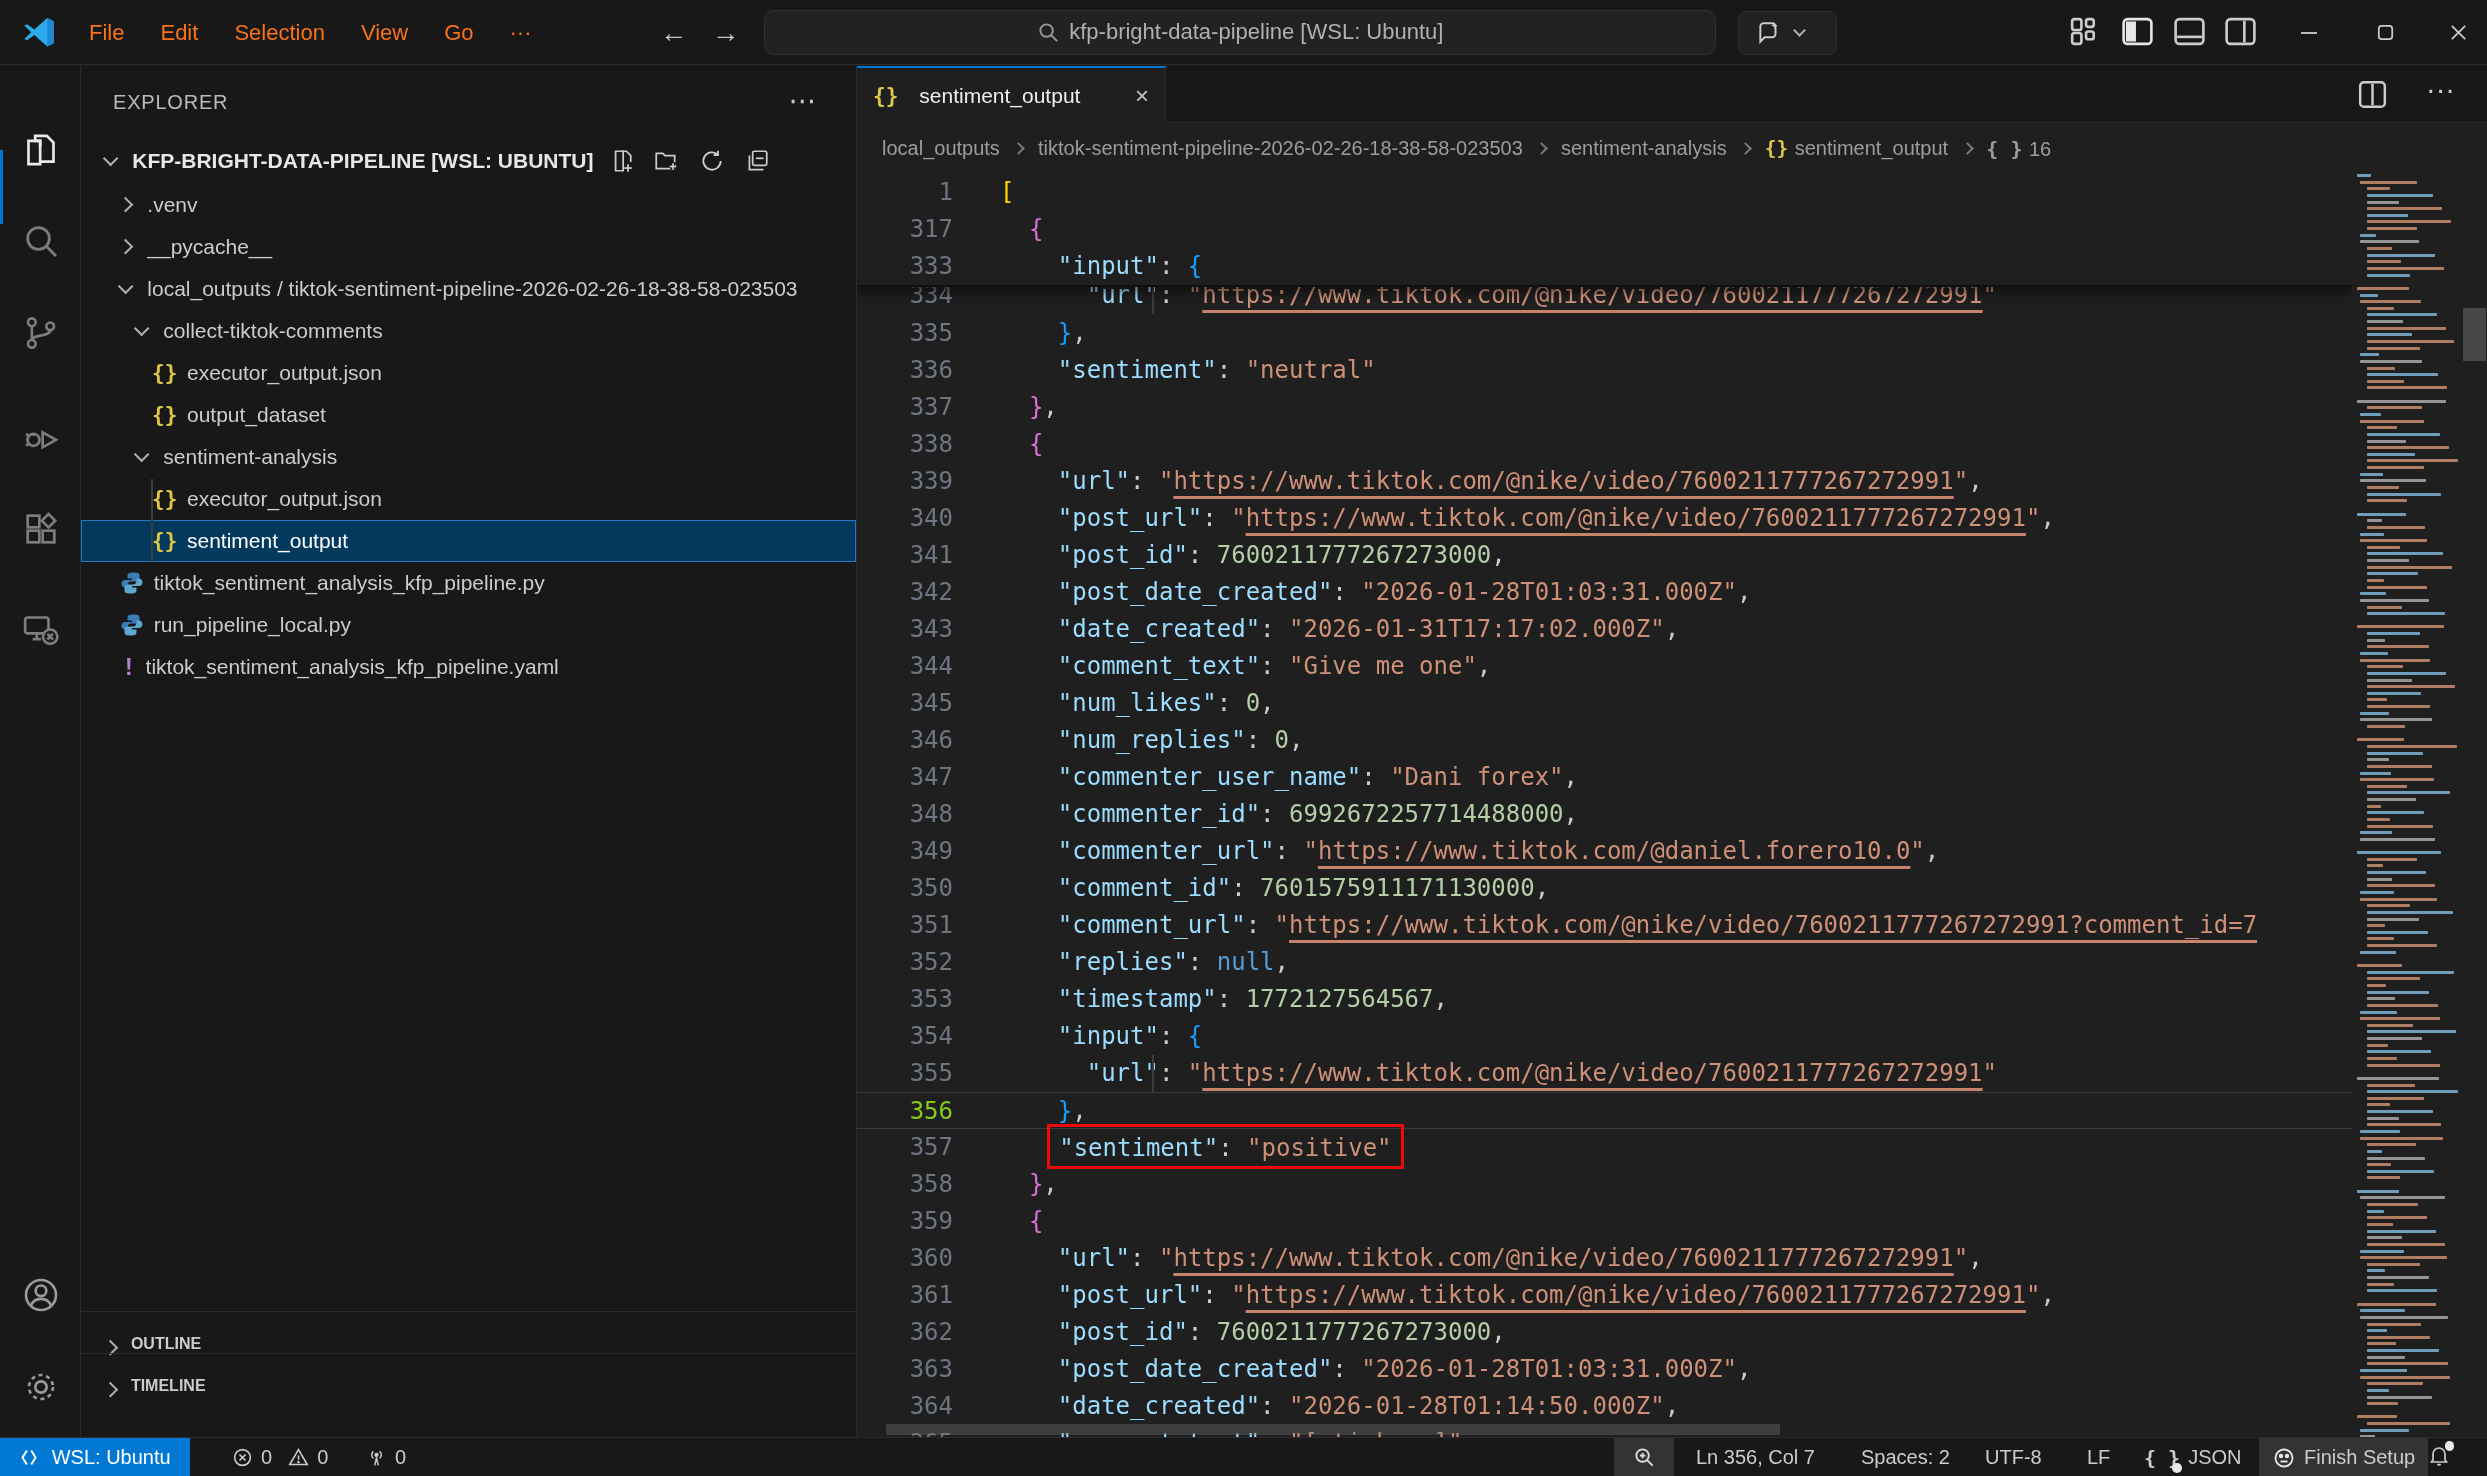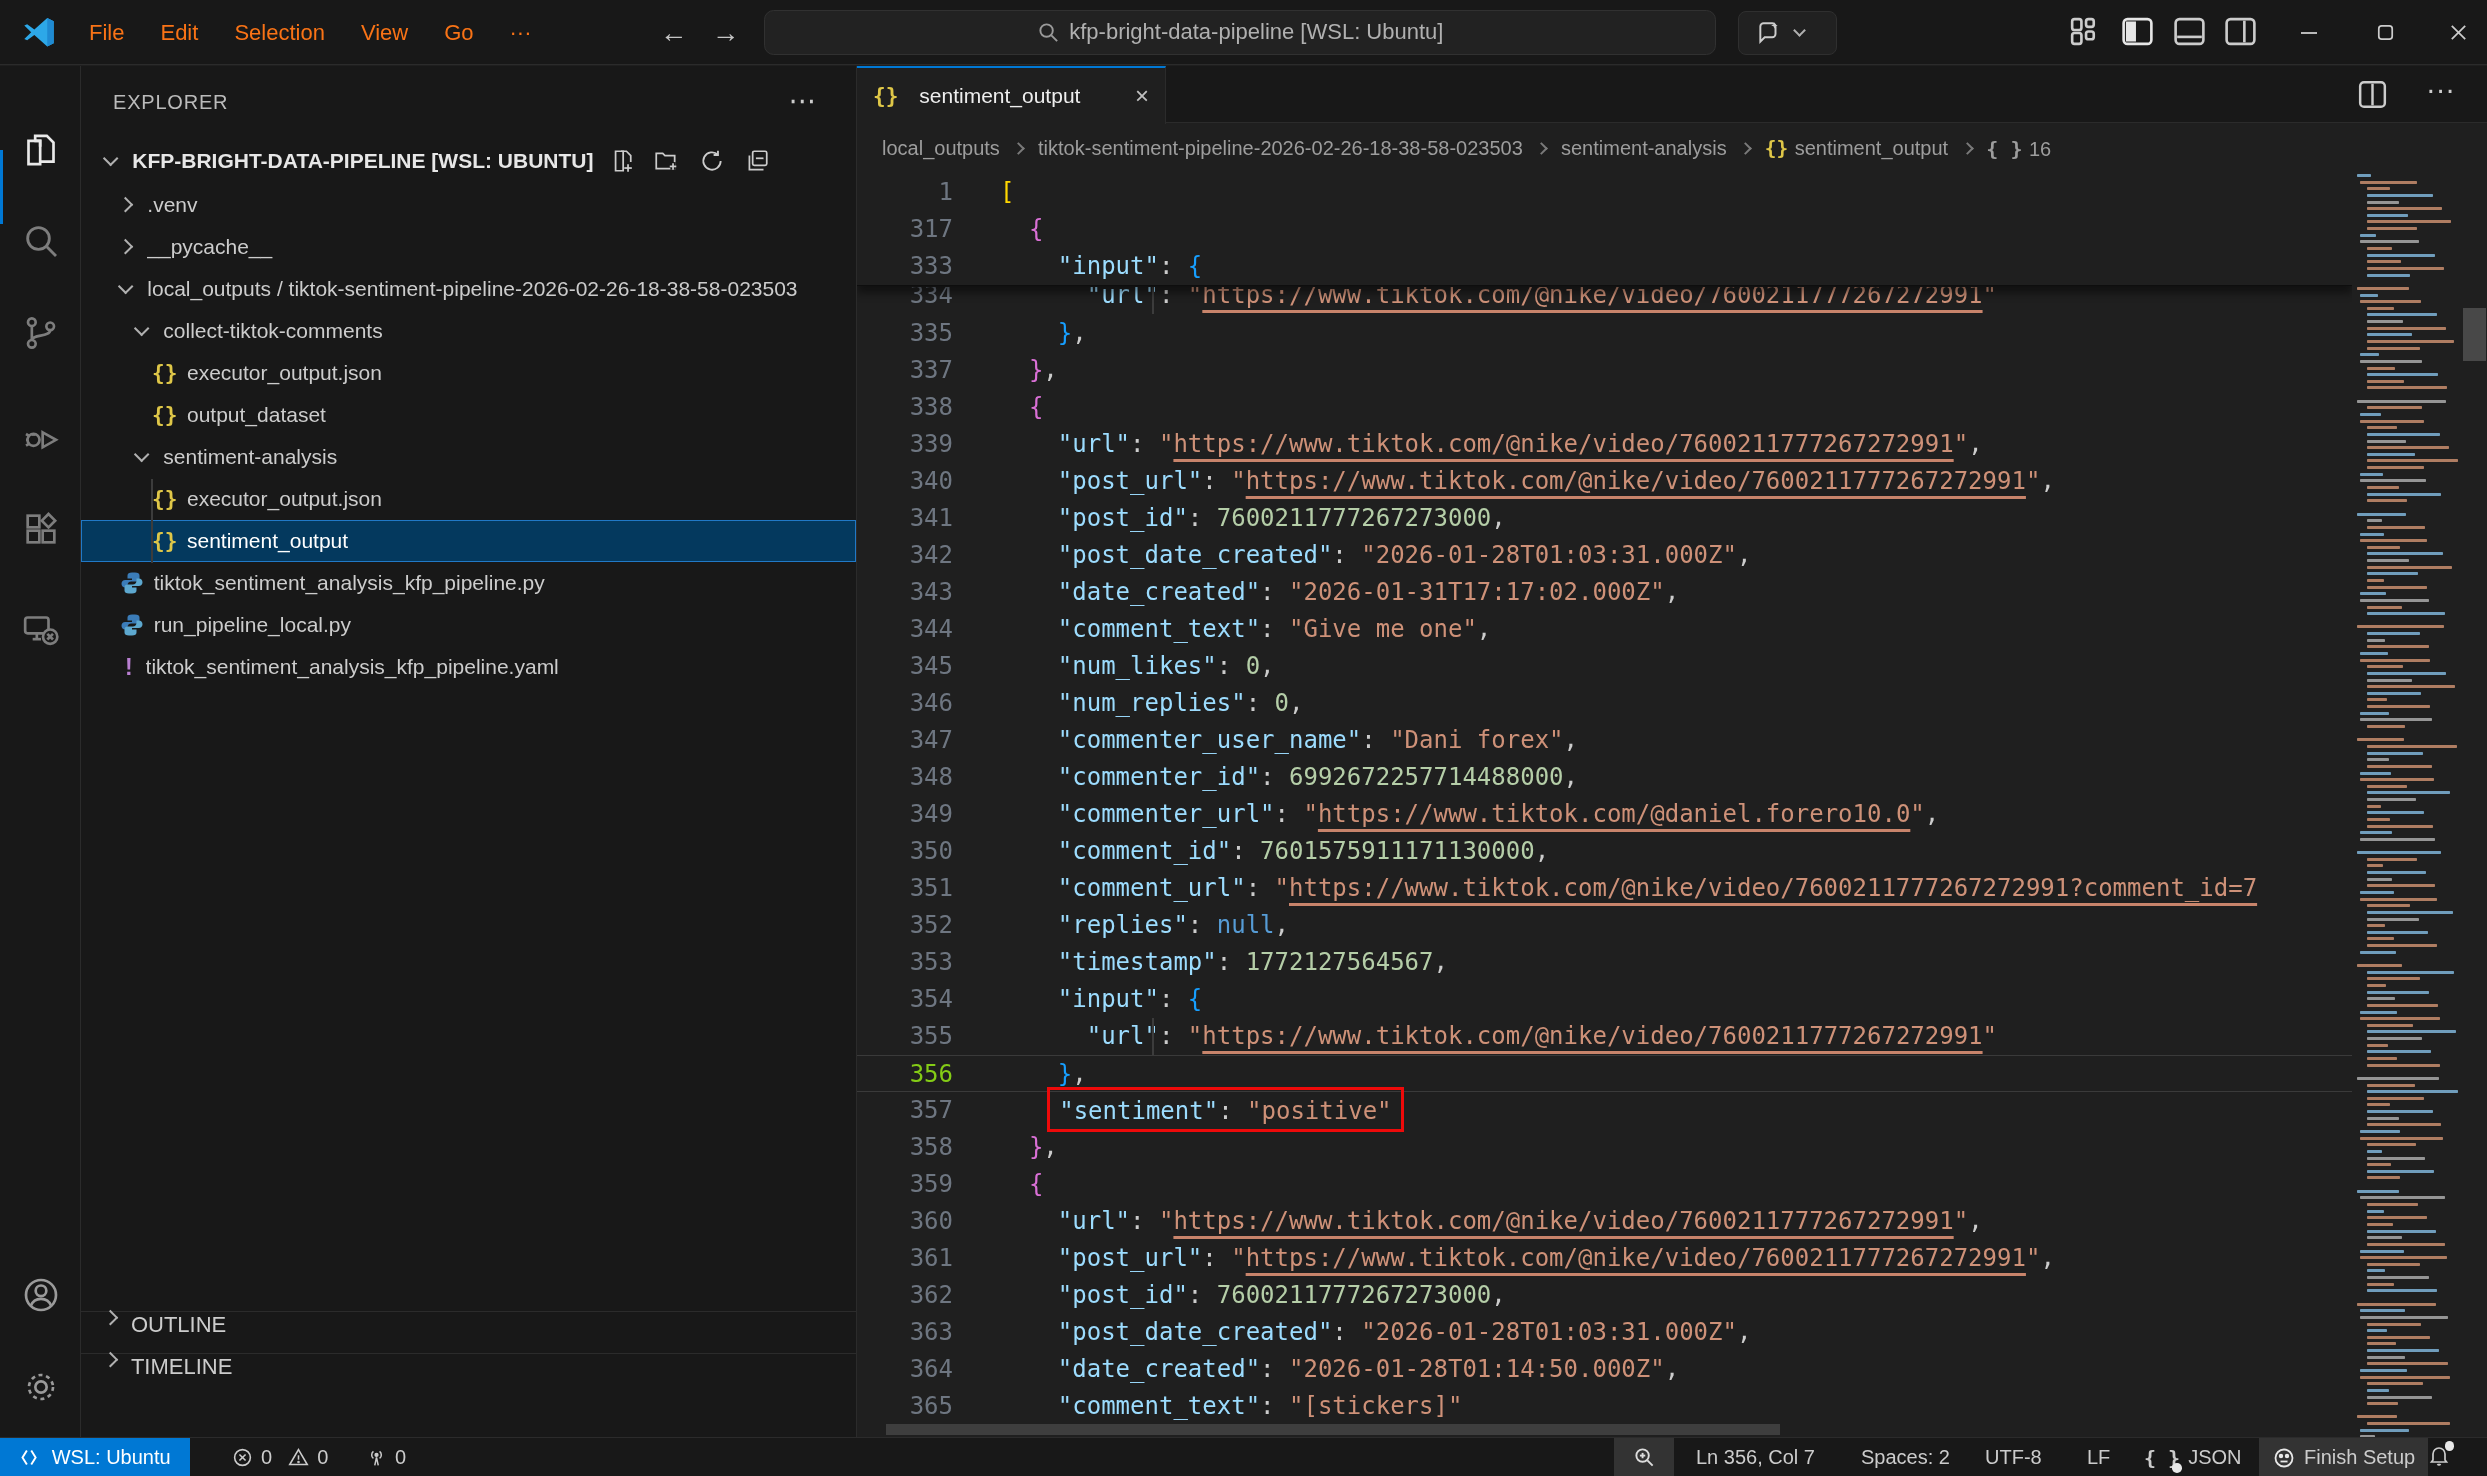--- a/index.html
+++ b/index.html
@@ -43,21 +43,21 @@
   .trow.sel { background:#04395e; outline:1.6px solid #2179c7; outline-offset:-1.6px; color:#ffffff; }
   .chev { display:inline-block; width:11.3px; height:11.3px; border-right:2.4px solid #b0b0b0; border-bottom:2.4px solid #b0b0b0; flex:none; }
   .chev.closed { transform:rotate(-45deg); margin-right:16px; }
   .chev.open { transform:rotate(45deg); margin-right:16px; margin-top:-4.9px; }
   .json-ico { color:#dfc748; font-family:"DejaVu Sans Mono", monospace; font-weight:bold; font-size:21px;
     margin-right:9.7px; flex:none; }
   .file-ico { width:24px; margin-right:9.7px; flex:none; display:inline-flex; }
   .yaml-ico { color:#b97fd1; font-weight:bold; font-size:23px; margin-right:13px; margin-left:4.9px; flex:none; }
   #tree-guide { position:absolute; left:70px; width:1.6px; background:#3c3c3c; }
   .sec-row { position:absolute; left:0; width:100%; height:42px; border-top:0.8px solid #2b2b2b;
-    display:flex; align-items:flex-start; font-size:22px; font-weight:normal; color:#cccccc; }
+    display:flex; align-items:flex-end; font-size:16px; font-weight:bold; color:#cccccc; }
   .sec-row .chev { margin-left:24px; margin-right:14.6px; }
 
   
   #editor-col { position:absolute; left:857px; top:66px; right:0; bottom:39px; background:#1f1f1f; }
   #tabbar { position:absolute; left:0; top:0; width:100%; height:57px; background:#181818; border-bottom:0.8px solid #2b2b2b; }
   #tab-active { position:absolute; left:0; top:0; width:309px; height:58px; background:#1f1f1f;
     border-top:2.4px solid #0078d4; border-right:0.8px solid #2b2b2b; display:flex; align-items:center; padding:0 16px; gap:11.3px; }
   #tab-label { font-size:21px; color:#eeeeee; flex:1; }
   #tab-close { font-size:24px; color:#c0c0c0; }
   .ed-actions { position:absolute; top:9.7px; display:flex; align-items:center; }
@@ -358,20 +358,21 @@
       <span class="crumb-sep"></span>
       <span class="crumb"><span class="gray-braces">{ }</span><span>16</span></span>
     </div>
 
   <div id="code-area">
     <div id="lines-host" style="padding-top: 113px;">
         <div class="clipwrap">
           <div class="crow"><span class="lnum">334</span><span class="lcode"><span class="guide-line"></span><span class="s-p">      </span><span class="s-k">"url"</span><span class="s-p">: </span><span class="s-q">"</span><span class="s-a">https://www.tiktok.com/@nike/video/7600211777267272991</span><span class="s-q">"</span></span></div>
         </div>
         <div class="crow"><span class="lnum">335</span><span class="lcode"><span class="s-p">    </span><span class="s-b3">}</span><span class="s-p">,</span></span></div>
+        <div class="crow"><span class="lnum">336</span><span class="lcode"><span class="s-p">    </span><span class="s-k">"sentiment"</span><span class="s-p">: </span><span class="s-s">"neutral"</span></span></div>
         <div class="crow"><span class="lnum">337</span><span class="lcode"><span class="s-p">  </span><span class="s-b2">}</span><span class="s-p">,</span></span></div>
         <div class="crow"><span class="lnum">338</span><span class="lcode"><span class="s-p">  </span><span class="s-b2">{</span></span></div>
         <div class="crow"><span class="lnum">339</span><span class="lcode"><span class="s-p">    </span><span class="s-k">"url"</span><span class="s-p">: </span><span class="s-q">"</span><span class="s-a">https://www.tiktok.com/@nike/video/7600211777267272991</span><span class="s-q">"</span><span class="s-p">,</span></span></div>
         <div class="crow"><span class="lnum">340</span><span class="lcode"><span class="s-p">    </span><span class="s-k">"post_url"</span><span class="s-p">: </span><span class="s-q">"</span><span class="s-a">https://www.tiktok.com/@nike/video/7600211777267272991</span><span class="s-q">"</span><span class="s-p">,</span></span></div>
         <div class="crow"><span class="lnum">341</span><span class="lcode"><span class="s-p">    </span><span class="s-k">"post_id"</span><span class="s-p">: </span><span class="s-n">7600211777267273000</span><span class="s-p">,</span></span></div>
         <div class="crow"><span class="lnum">342</span><span class="lcode"><span class="s-p">    </span><span class="s-k">"post_date_created"</span><span class="s-p">: </span><span class="s-s">"2026-01-28T01:03:31.000Z"</span><span class="s-p">,</span></span></div>
         <div class="crow"><span class="lnum">343</span><span class="lcode"><span class="s-p">    </span><span class="s-k">"date_created"</span><span class="s-p">: </span><span class="s-s">"2026-01-31T17:17:02.000Z"</span><span class="s-p">,</span></span></div>
         <div class="crow"><span class="lnum">344</span><span class="lcode"><span class="s-p">    </span><span class="s-k">"comment_text"</span><span class="s-p">: </span><span class="s-s">"Give me one"</span><span class="s-p">,</span></span></div>
         <div class="crow"><span class="lnum">345</span><span class="lcode"><span class="s-p">    </span><span class="s-k">"num_likes"</span><span class="s-p">: </span><span class="s-n">0</span><span class="s-p">,</span></span></div>
         <div class="crow"><span class="lnum">346</span><span class="lcode"><span class="s-p">    </span><span class="s-k">"num_replies"</span><span class="s-p">: </span><span class="s-n">0</span><span class="s-p">,</span></span></div>

